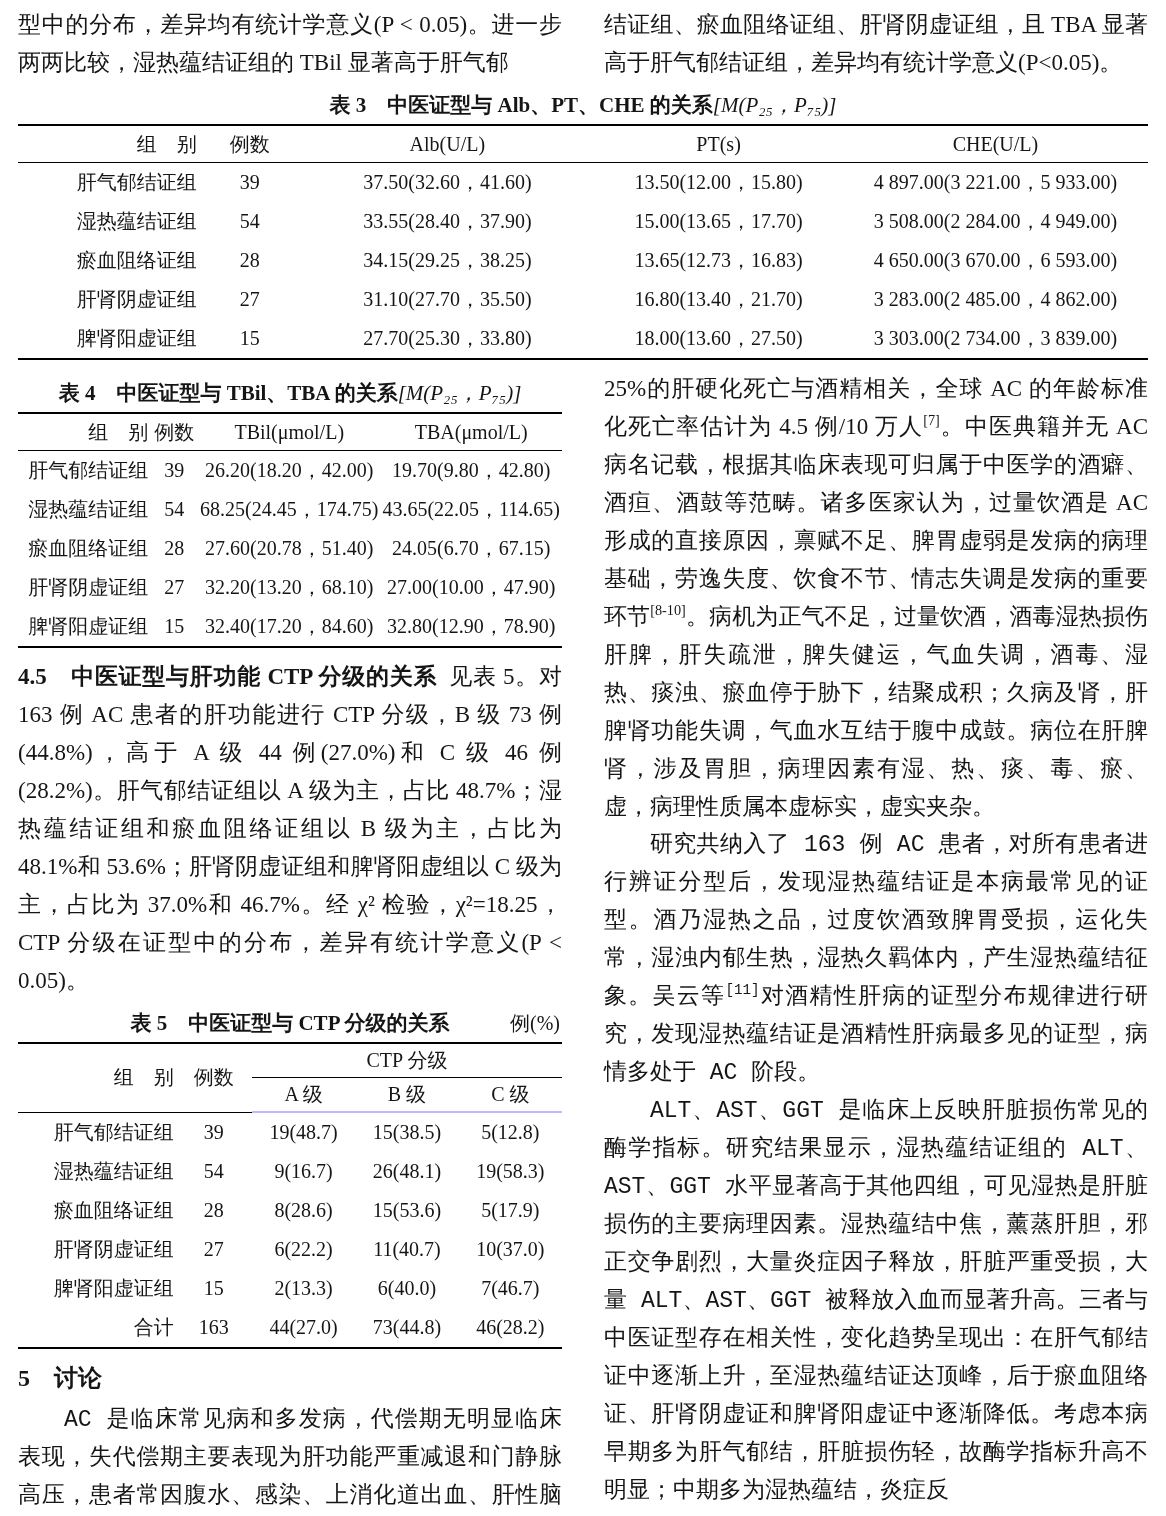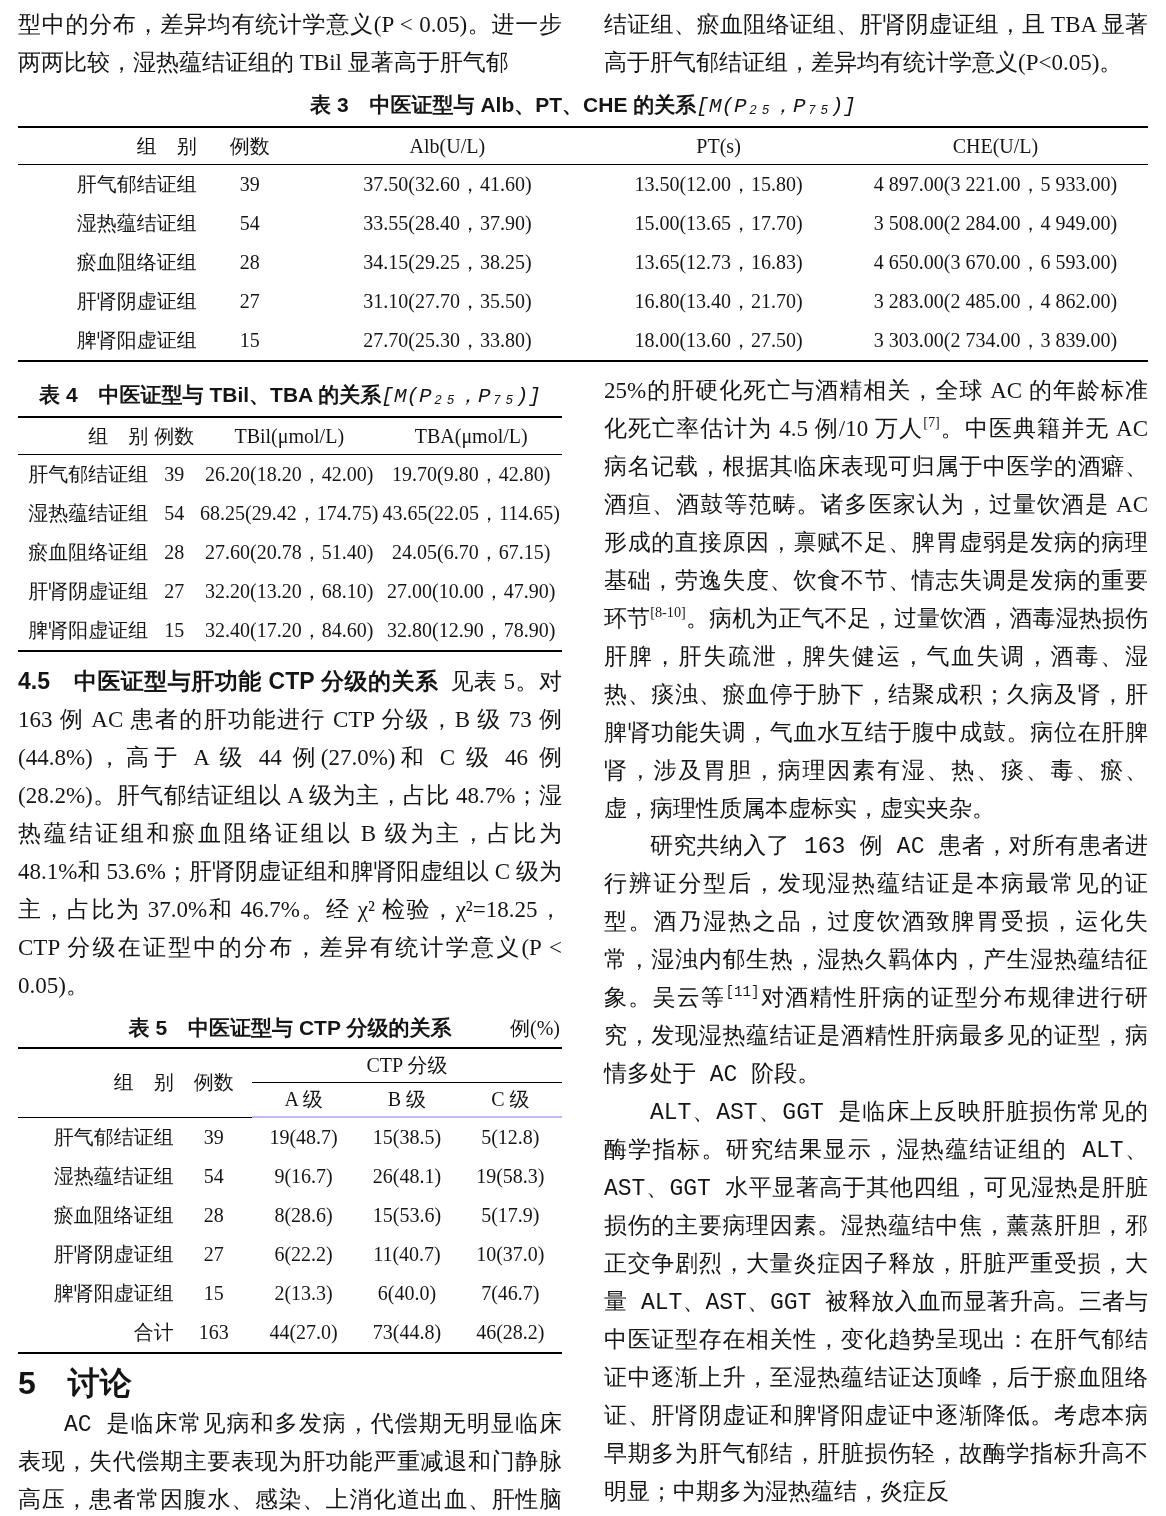--- a/index.html
+++ b/index.html
@@ -9,37 +9,37 @@
     font-family: "Liberation Serif", "DejaVu Serif", serif;
     font-size: 23px;
     overflow: hidden;
   }
   .page { box-sizing: border-box; width: 1166px; height: 1516px; padding: 6px 18px 0 18px; }
   p { margin: 0; text-align: justify; line-height: 38px; }
   .cols { display: flex; gap: 42px; }
   .col { width: 544px; flex: 0 0 544px; }
   .indent { text-indent: 2em; font-family: Liberation Mono, monospace; }
   .hd {
-    font-family: Liberation Sans, sans-serif;
+    font-family: Liberation Serif, serif;
     font-weight: 700;
   }
   .hd-inline { margin-right: 12px; }
-  .section-h { margin: 10px 0 4px 0; font-size: 32px; }
+  .section-h { margin: 10px 0 4px 0; font-size: 24px; }
   sup { font-size: 0.62em; vertical-align: super; line-height: 0; }
 
   
   .tbl-title {
     position: relative;
     text-align: center;
     font-size: 21px;
     line-height: 30px;
     margin: 8px 0 4px 0;
     white-space: nowrap;
   }
-  .tbl-title .suffix { font-style: italic; font-family: Liberation Mono, monospace; font-weight: 400; }
+  .tbl-title .suffix { font-style: italic; font-family: Liberation Serif, serif; font-weight: 400; }
   .tbl-title .unit {
     position: absolute; right: 2px; top: 0;
     font-style: normal; font-weight: 400; font-size: 20px;
     font-family: "Liberation Serif", serif;
   }
   table.tbl {
     width: 100%;
     border-collapse: collapse;
     border-top: 2px solid #000;
     border-bottom: 2px solid #000;
@@ -169,21 +169,21 @@
           <tbody>
             <tr>
               <td class="c0">肝气郁结证组</td>
               <td>39</td>
               <td>26.20(18.20，42.00)</td>
               <td>19.70(9.80，42.80)</td>
             </tr>
             <tr>
               <td class="c0">湿热蕴结证组</td>
               <td>54</td>
-              <td>68.25(29.42，174.75)</td>
+              <td>68.25(24.45，174.75)</td>
               <td>43.65(22.05，114.65)</td>
             </tr>
             <tr>
               <td class="c0">瘀血阻络证组</td>
               <td>28</td>
               <td>27.60(20.78，51.40)</td>
               <td>24.05(6.70，67.15)</td>
             </tr>
             <tr>
               <td class="c0">肝肾阴虚证组</td>

